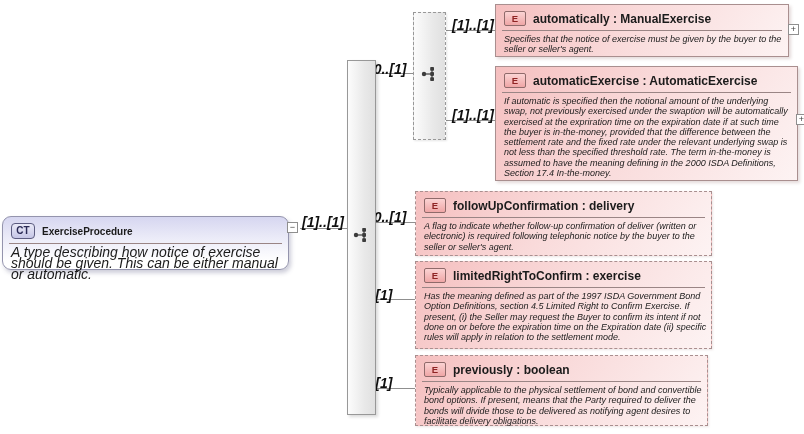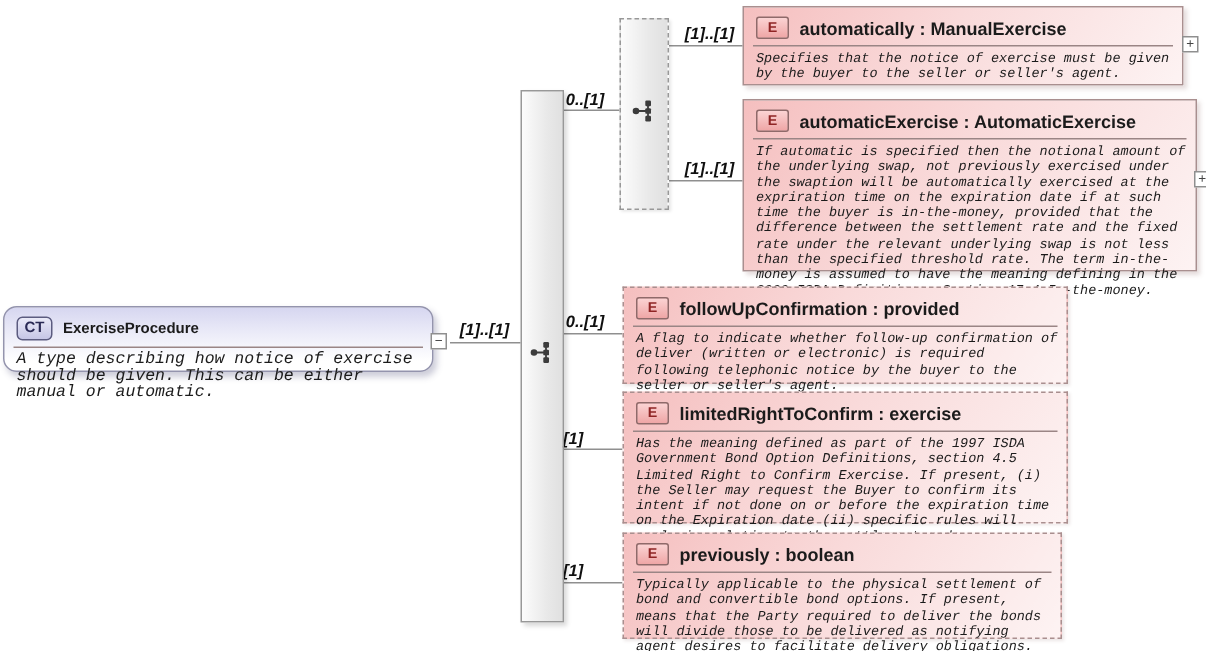--- a/index.html
+++ b/index.html
@@ -18,50 +18,50 @@
 
   .hdr { display:flex; align-items:center; gap:7px; padding:6px 8px 3px 8px; }
   .title { font-weight:bold; font-size:12px; color:#1b1b1b; white-space:nowrap; }
   .badge-e {
     flex:0 0 auto; width:20px; height:13px; line-height:13px; text-align:center;
     font-size:9.5px; font-weight:bold; color:#8f2424;
     background:linear-gradient(180deg,#fbd3d3,#efa6a6);
     border:1px solid #8f6a6a; border-radius:2px;
   }
   .sep { height:0; border-top:1px solid #9a8585; margin:1px 6px 0 6px; }
-  .desc { font-style:italic; font-size:9px; line-height:10.3px; color:#1b1b1b; padding:3px 4px 3px 8px;font-family:Liberation Mono, monospace; }
+  .desc { font-style:italic; font-size:9px; line-height:10.3px; color:#1b1b1b; padding:3px 4px 3px 8px; }
 
   
   .ct-box {
     border:1px solid #9494ad; border-radius:9px;
     background:linear-gradient(180deg,#d6d6f0 0%,#ebebf8 40%,#ffffff 85%);
     box-shadow:2px 3px 4px rgba(90,90,130,0.30);
   }
   .badge-ct {
     flex:0 0 auto; width:22px; height:14px; line-height:14px; text-align:center;
     font-size:10px; font-weight:bold; color:#2a2a55;
     background:linear-gradient(180deg,#ecearte,#c6c6e6); background:linear-gradient(180deg,#eaeaf8,#c6c6e6);
     border:1px solid #5c5c80; border-radius:4px;
   }
   .ct-box .title { font-size:10px; }
-  .ct-box .desc { font-size:11px; line-height:10.8px; }
+  .ct-box .desc { font-size:14px; line-height:10.8px; }
 
   
   .compositor {
     border:1px solid #989898;
     background:linear-gradient(90deg,#fcfcfc 0%,#e9e9e9 60%,#e0e0e0 100%);
     box-shadow:2px 2px 3px rgba(0,0,0,0.15);
   }
   .compositor.dashed { border-style:dashed; box-shadow:1px 1px 2px rgba(0,0,0,0.10); }
   .comp-icon { position:absolute; width:18px; height:16px; }
 
   
   .hline { position:absolute; height:1px; background:#8f8f8f; }
   .card {
-    position:absolute; font-size:11px; font-weight:bold; font-style:italic;
+    position:absolute; font-size:14px; font-weight:bold; font-style:italic;
     color:#101010; white-space:nowrap;
   }
   .t-center { text-align:center; } .t-right { text-align:center; }
 
   
   .handle {
     position:absolute; width:11px; height:11px; box-sizing:border-box;
     background:#ffffff; border:1px solid #8f8f8f;
     font-size:9px; line-height:9px; text-align:center; color:#444;
     cursor:pointer;
@@ -81,21 +81,21 @@
   <div class="hline" style="left:376px; top:388px; width:39px;"></div>
 
   <div class="card t-center" style="left:300px; top:214px; width:46px;">[1]..[1]</div>
   <div class="card t-right" style="left:372px; top:61px;  width:36px;">0..[1]</div>
   <div class="card t-center" style="left:452px; top:17px;  width:42px;">[1]..[1]</div>
   <div class="card t-center" style="left:452px; top:107px; width:42px;">[1]..[1]</div>
   <div class="card t-right" style="left:372px; top:209px; width:36px;">0..[1]</div>
   <div class="card t-right" style="left:358px; top:287px; width:36px;">0..[1]</div>
   <div class="card t-right" style="left:358px; top:375px; width:36px;">0..[1]</div>
 
-  <div class="node ct-box" style="left:2px; top:204px; width:287px; height:44px;">
+  <div class="node ct-box" style="left:2px; top:216px; width:287px; height:54px;">
     <div class="hdr">
       <span class="badge-ct">CT</span>
       <span class="title">ExerciseProcedure</span>
     </div>
     <div class="sep"></div>
     <div class="desc">A type describing how notice of exercise should be given. This can be either manual or automatic.</div>
   </div>
   <div class="handle" style="left:287px; top:222px;">−</div>
 
   <div class="node compositor" style="left:347px; top:60px; width:29px; height:355px;">
@@ -140,21 +140,21 @@
       <span class="title">automaticExercise : AutomaticExercise</span>
     </div>
     <div class="sep"></div>
     <div class="desc">If automatic is specified then the notional amount of the underlying swap, not previously exercised under the swaption will be automatically exercised at the expriration time on the expiration date if at such time the buyer is in-the-money, provided that the difference between the settlement rate and the fixed rate under the relevant underlying swap is not less than the specified threshold rate. The term in-the-money is assumed to have the meaning defining in the 2000 ISDA Definitions, Section 17.4 In-the-money.</div>
   </div>
   <div class="handle" style="left:796px; top:114px;">+</div>
 
   <div class="node elem dashed" style="left:415px; top:191px; width:297px; height:65px;">
     <div class="hdr">
       <span class="badge-e">E</span>
-      <span class="title">followUpConfirmation : provided</span>
+      <span class="title">followUpConfirmation : delivery</span>
     </div>
     <div class="sep"></div>
     <div class="desc">A flag to indicate whether follow-up confirmation of deliver (written or electronic) is required following telephonic notice by the buyer to the seller or seller's agent.</div>
   </div>
 
   <div class="node elem dashed" style="left:415px; top:261px; width:297px; height:88px;">
     <div class="hdr">
       <span class="badge-e">E</span>
       <span class="title">limitedRightToConfirm : exercise</span>
     </div>

